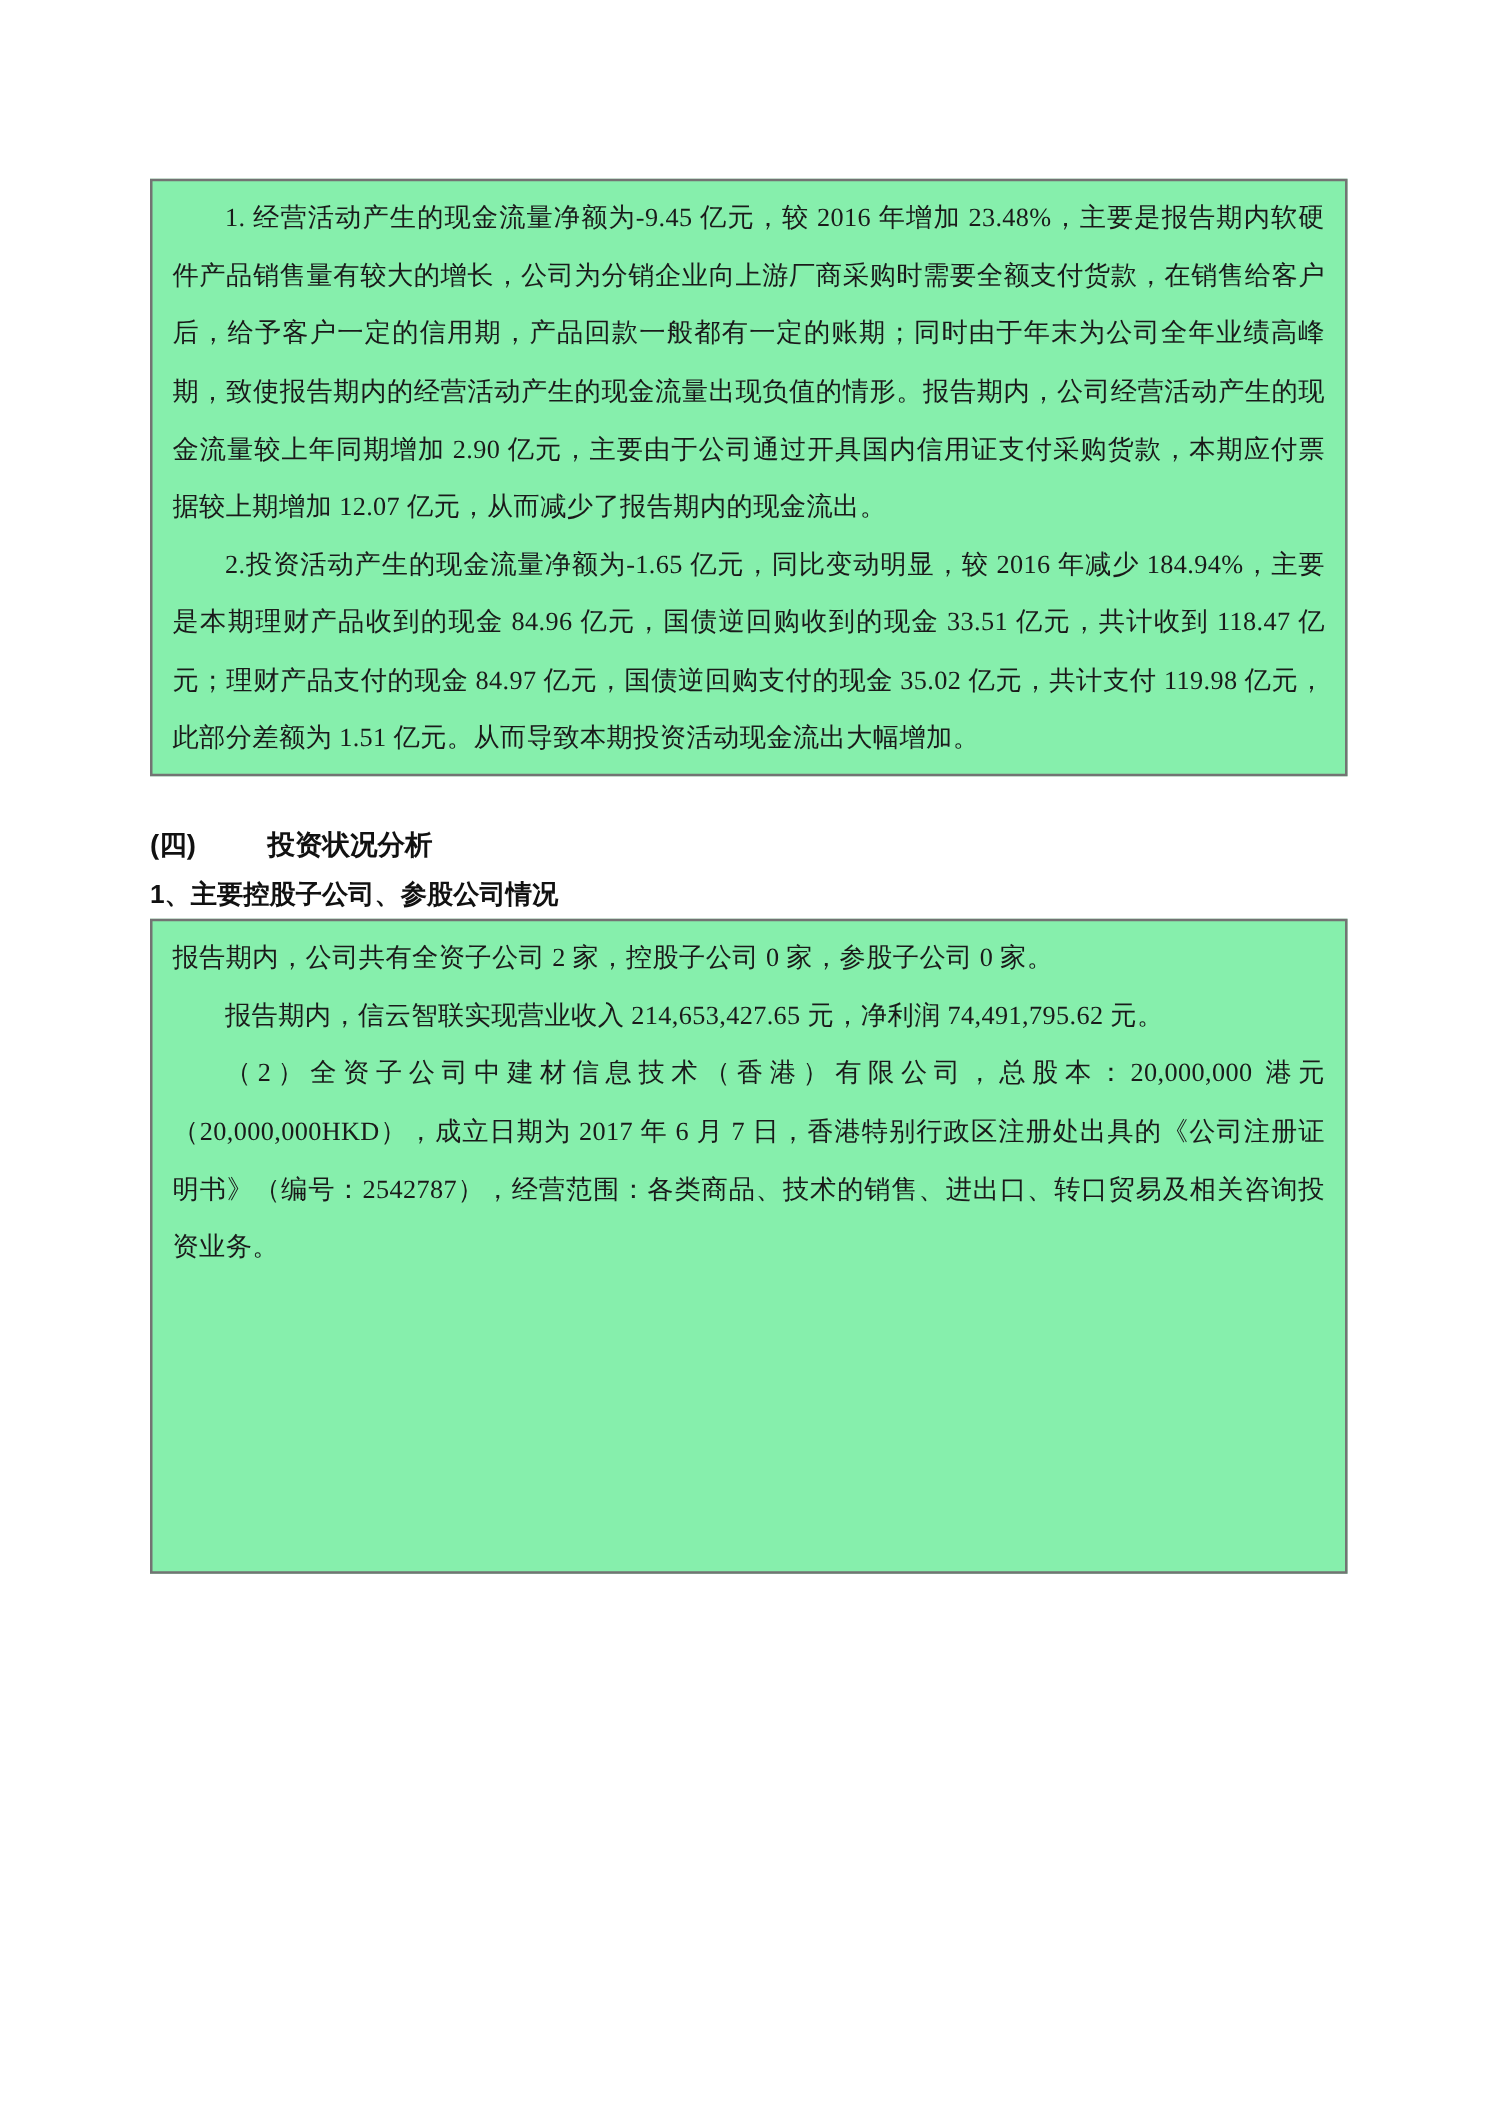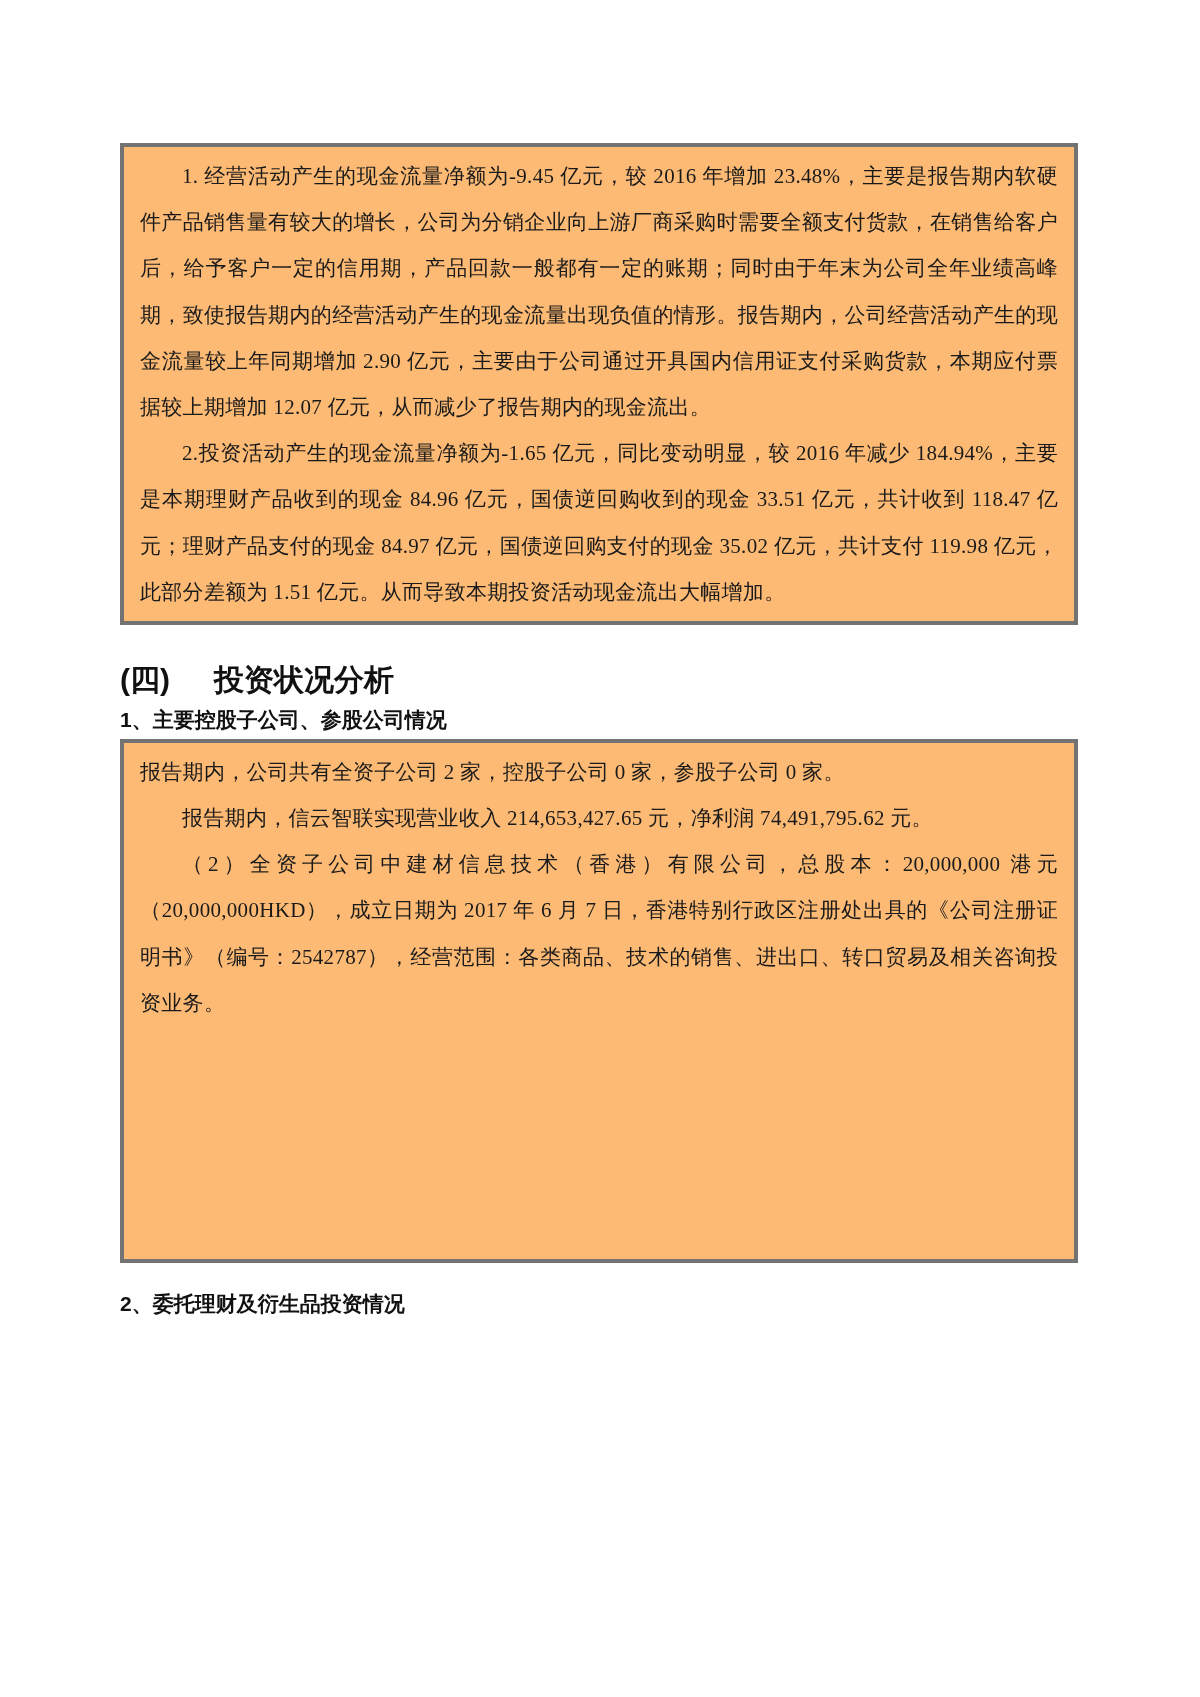--- a/index.html
+++ b/index.html
@@ -12,40 +12,40 @@
     color:#1a1a1a;
     font-family:"Liberation Serif","DejaVu Serif",serif;
   }
   .content{
     width:958px;
     margin-left:120px;
     padding-top:143px;
     box-sizing:border-box;
   }
   .box{
-    border:4px solid #737373;
-    background:#fdba74;
+    border:2px solid #737373;
+    background:#86efac;
     padding:6px 16px;
     box-sizing:border-box;
   }
   .box p{
     margin:0;
     font-size:21px;
     line-height:2.2;
     text-align:justify;
     letter-spacing:0.3px;
   }
   .box p.indent{ text-indent:2em; }
   .box1{ min-height:478px; }
   .box2{ min-height:524px; margin-top:6px; }
   .box3{ min-height:201px; margin-top:5px; }
   h2.sec{
     margin:42px 0 0 0;
     font-family:"Liberation Sans","DejaVu Sans",sans-serif;
-    font-size:30px;
+    font-size:22px;
     font-weight:bold;
     line-height:26px;
     color:#111111;
   }
   h2.sec .sec-num{ display:inline-block; min-width:94px; }
   h3.sub{
     margin:14px 0 0 0;
     font-family:"Liberation Sans","DejaVu Sans",sans-serif;
     font-size:21px;
     font-weight:bold;
@@ -73,17 +73,16 @@
     <h2 class="sec"><span class="sec-num">(四)</span><span>投资状况分析</span></h2>
 
     <h3 class="sub">1、主要控股子公司、参股公司情况</h3>
 
     <div class="box box2">
       <p>报告期内，公司共有全资子公司 2 家，控股子公司 0 家，参股子公司 0 家。</p>
       <p class="indent">报告期内，信云智联实现营业收入 214,653,427.65 元，净利润 74,491,795.62 元。</p>
       <p class="indent">（2）全资子公司中建材信息技术（香港）有限公司，总股本：20,000,000 港元（20,000,000HKD），成立日期为 2017 年 6 月 7 日，香港特别行政区注册处出具的《公司注册证明书》（编号：2542787），经营范围：各类商品、技术的销售、进出口、转口贸易及相关咨询投资业务。</p>
     </div>
 
-    <h3 class="sub sub2">2、委托理财及衍生品投资情况</h3>
 
 
   </div>
 </div>
 
 </body></html>

